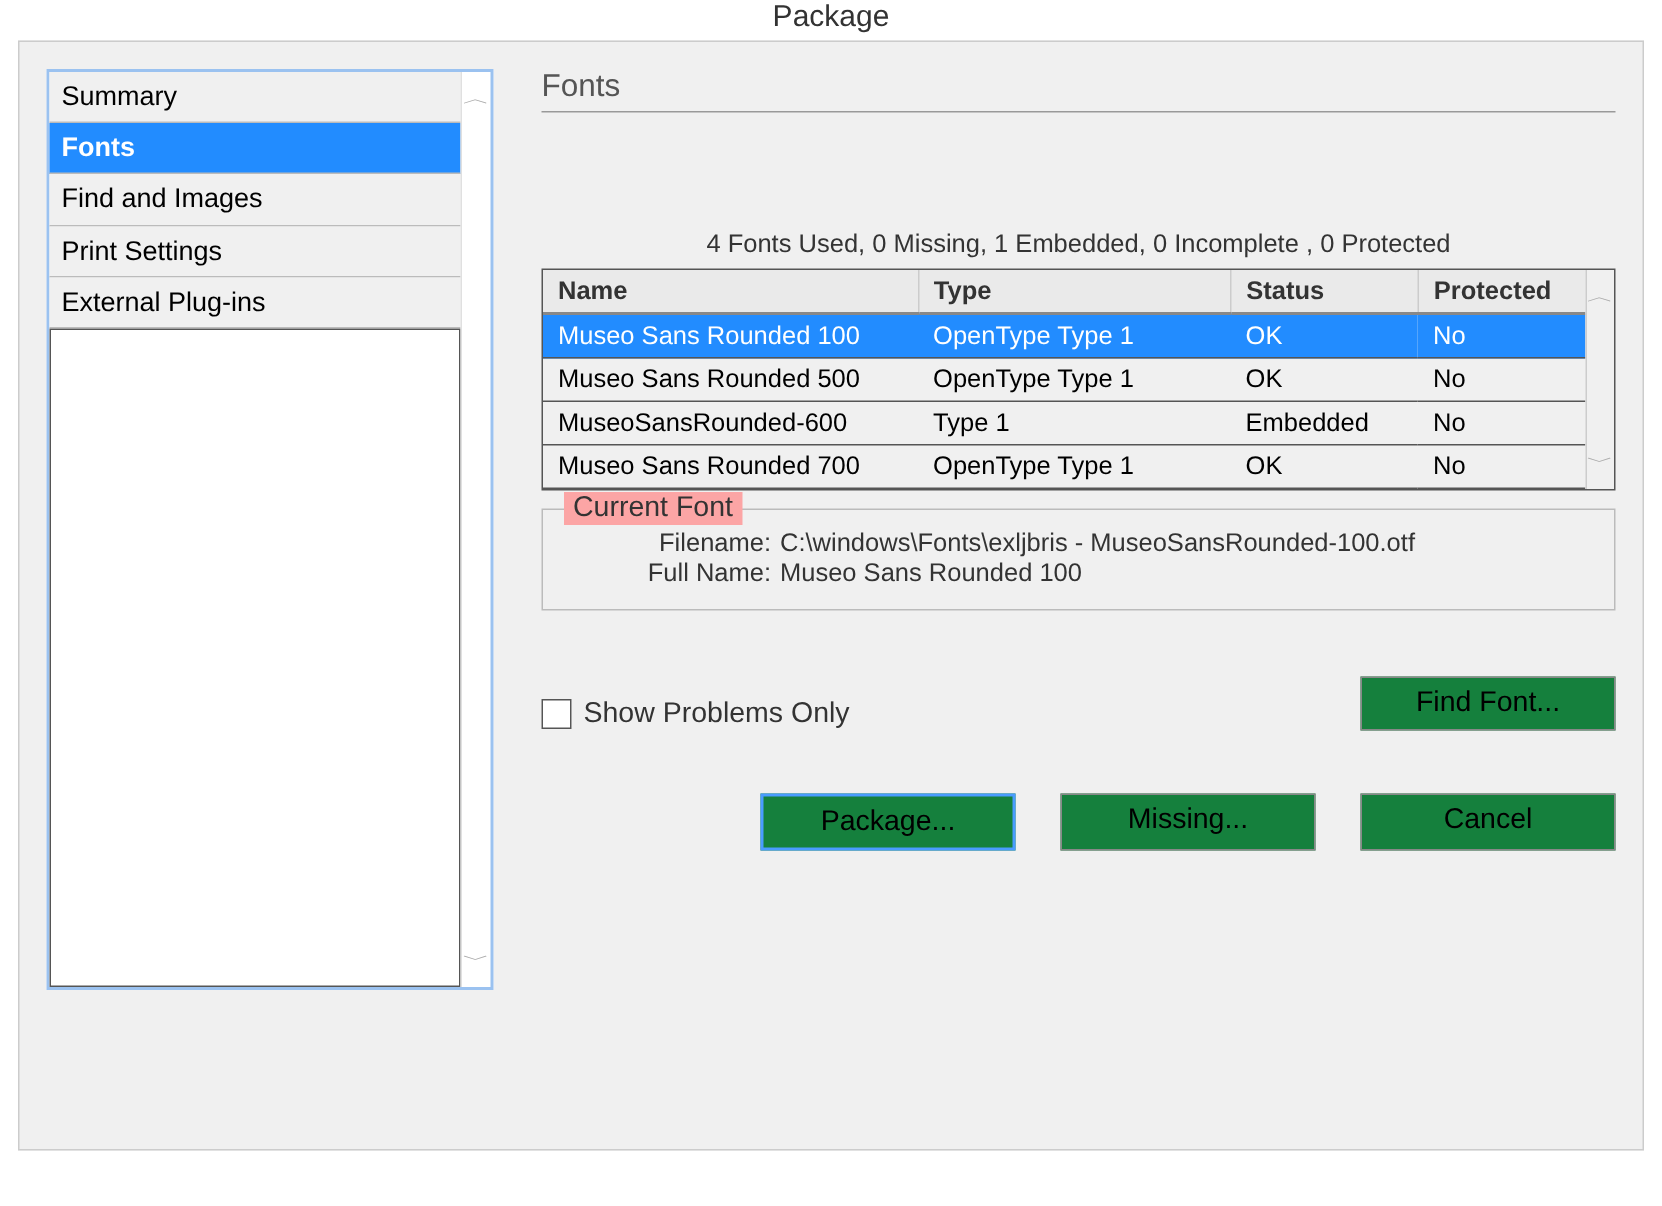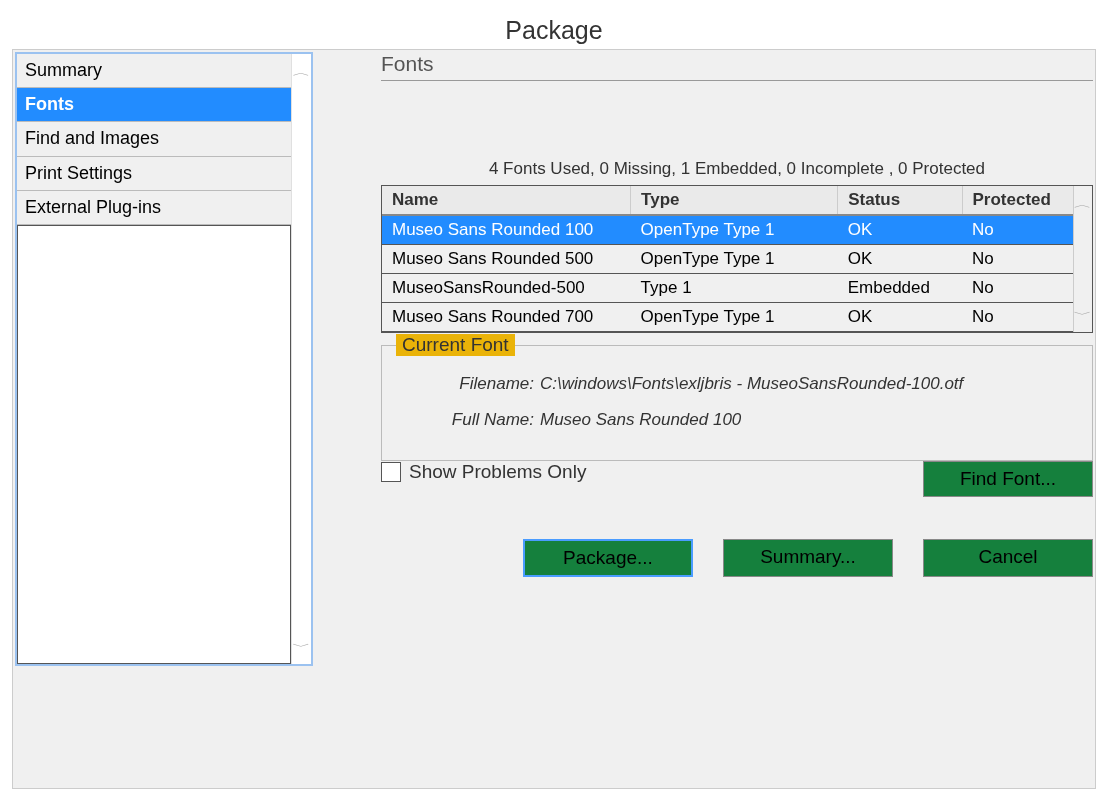--- a/index.html
+++ b/index.html
@@ -12,33 +12,32 @@
     color: #000;
   }
   .outer {
     width: 1108px;
     height: 804px;
     position: relative;
     background: #fff;
   }
   .window-title {
     text-align: center;
-    font-size: 25px;
+    font-size: 20px;
     font-weight: 400;
-    padding: 16px 0 4px 0;
+    padding: 0 0 4px 0;
     color: #333;
   }
   .dialog {
     margin: 0 12px 12px 12px;
     background: #f0f0f0;
     border: 1px solid #ccc;
     height: 740px;
     display: flex;
-    padding: 2px;
-    gap: 36px;
+    padding: 18px;
   }
   
   .sidebar {
     width: 298px;
     height: 614px;
     border: 2px solid #9bc2f0;
     background: #fff;
     display: flex;
     position: relative;
     margin-right: 32px;
@@ -149,39 +148,39 @@
     margin-top: 12px;
     padding: 12px 20px 14px 60px;
     position: relative;
     font-size: 17px;
     color: #333;
   }
   .fieldset .legend {
     position: absolute;
     top: -12px;
     left: 14px;
-    background: #eab308;
+    background: #fca5a5;
     padding: 0 6px;
     font-size: 19px;
   }
   .fieldset .row {
-    margin: 16px 0;
-    display: flex;
-    font-style: italic;
+    margin: 0 0;
+    display: flex;
   }
   .fieldset .lbl {
     width: 92px;
     text-align: right;
     margin-right: 6px;
   }
   .fieldset .val { flex: 1; }
   
   .bottom-row {
-    display: flex;
-    align-items: flex-start;
+    margin-top: 44px;
+    display: flex;
+    align-items: flex-end;
     justify-content: space-between;
   }
   .checkbox-wrap {
     display: flex;
     align-items: center;
     font-size: 19px;
     color: #333;
     gap: 8px;
   }
   .checkbox {
@@ -252,21 +251,21 @@
               <td>OK</td>
               <td>No</td>
             </tr>
             <tr>
               <td>Museo Sans Rounded 500</td>
               <td>OpenType Type 1</td>
               <td>OK</td>
               <td>No</td>
             </tr>
             <tr>
-              <td>MuseoSansRounded-500</td>
+              <td>MuseoSansRounded-600</td>
               <td>Type 1</td>
               <td>Embedded</td>
               <td>No</td>
             </tr>
             <tr>
               <td>Museo Sans Rounded 700</td>
               <td>OpenType Type 1</td>
               <td>OK</td>
               <td>No</td>
             </tr>
@@ -293,19 +292,19 @@
       <div class="bottom-row">
         <div class="checkbox-wrap">
           <span class="checkbox"></span>
           <span>Show Problems Only</span>
         </div>
         <div class="btn">Find Font...</div>
       </div>
 
       <div class="dialog-buttons">
         <div class="btn primary">Package...</div>
-        <div class="btn">Summary...</div>
+        <div class="btn">Missing...</div>
         <div class="btn">Cancel</div>
       </div>
     </div>
 
   </div>
 </div>
 
 </body></html>

